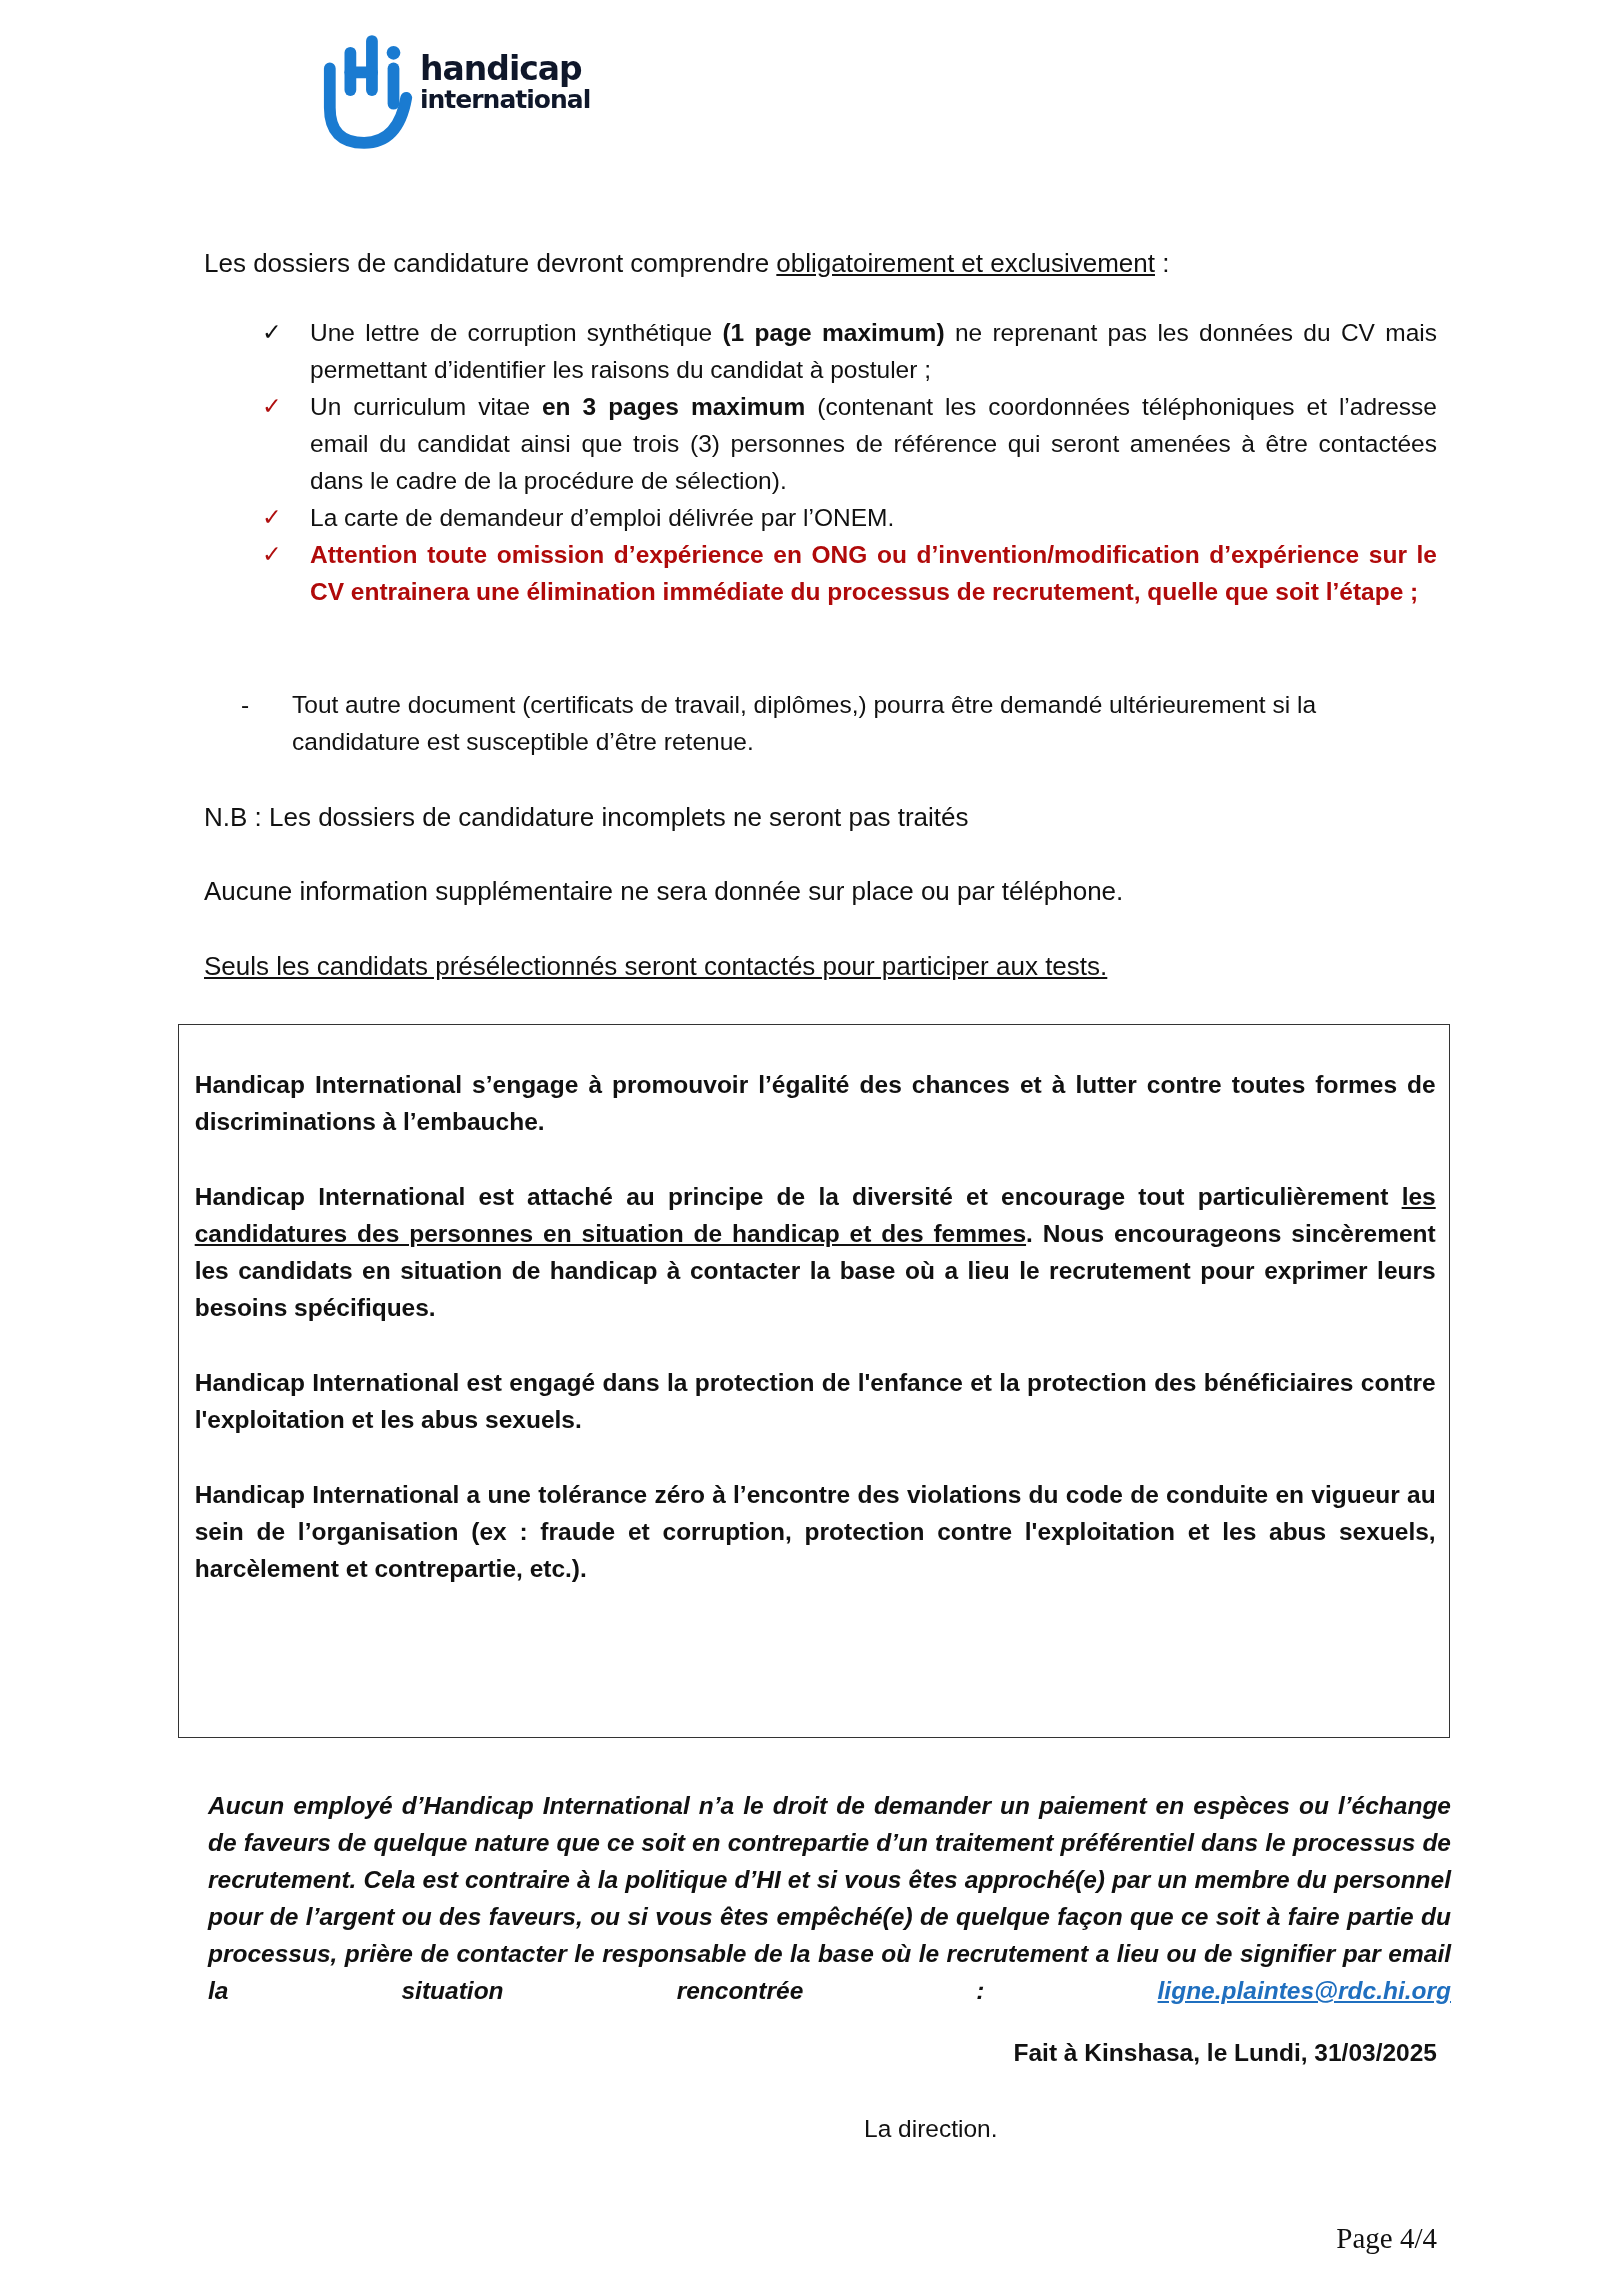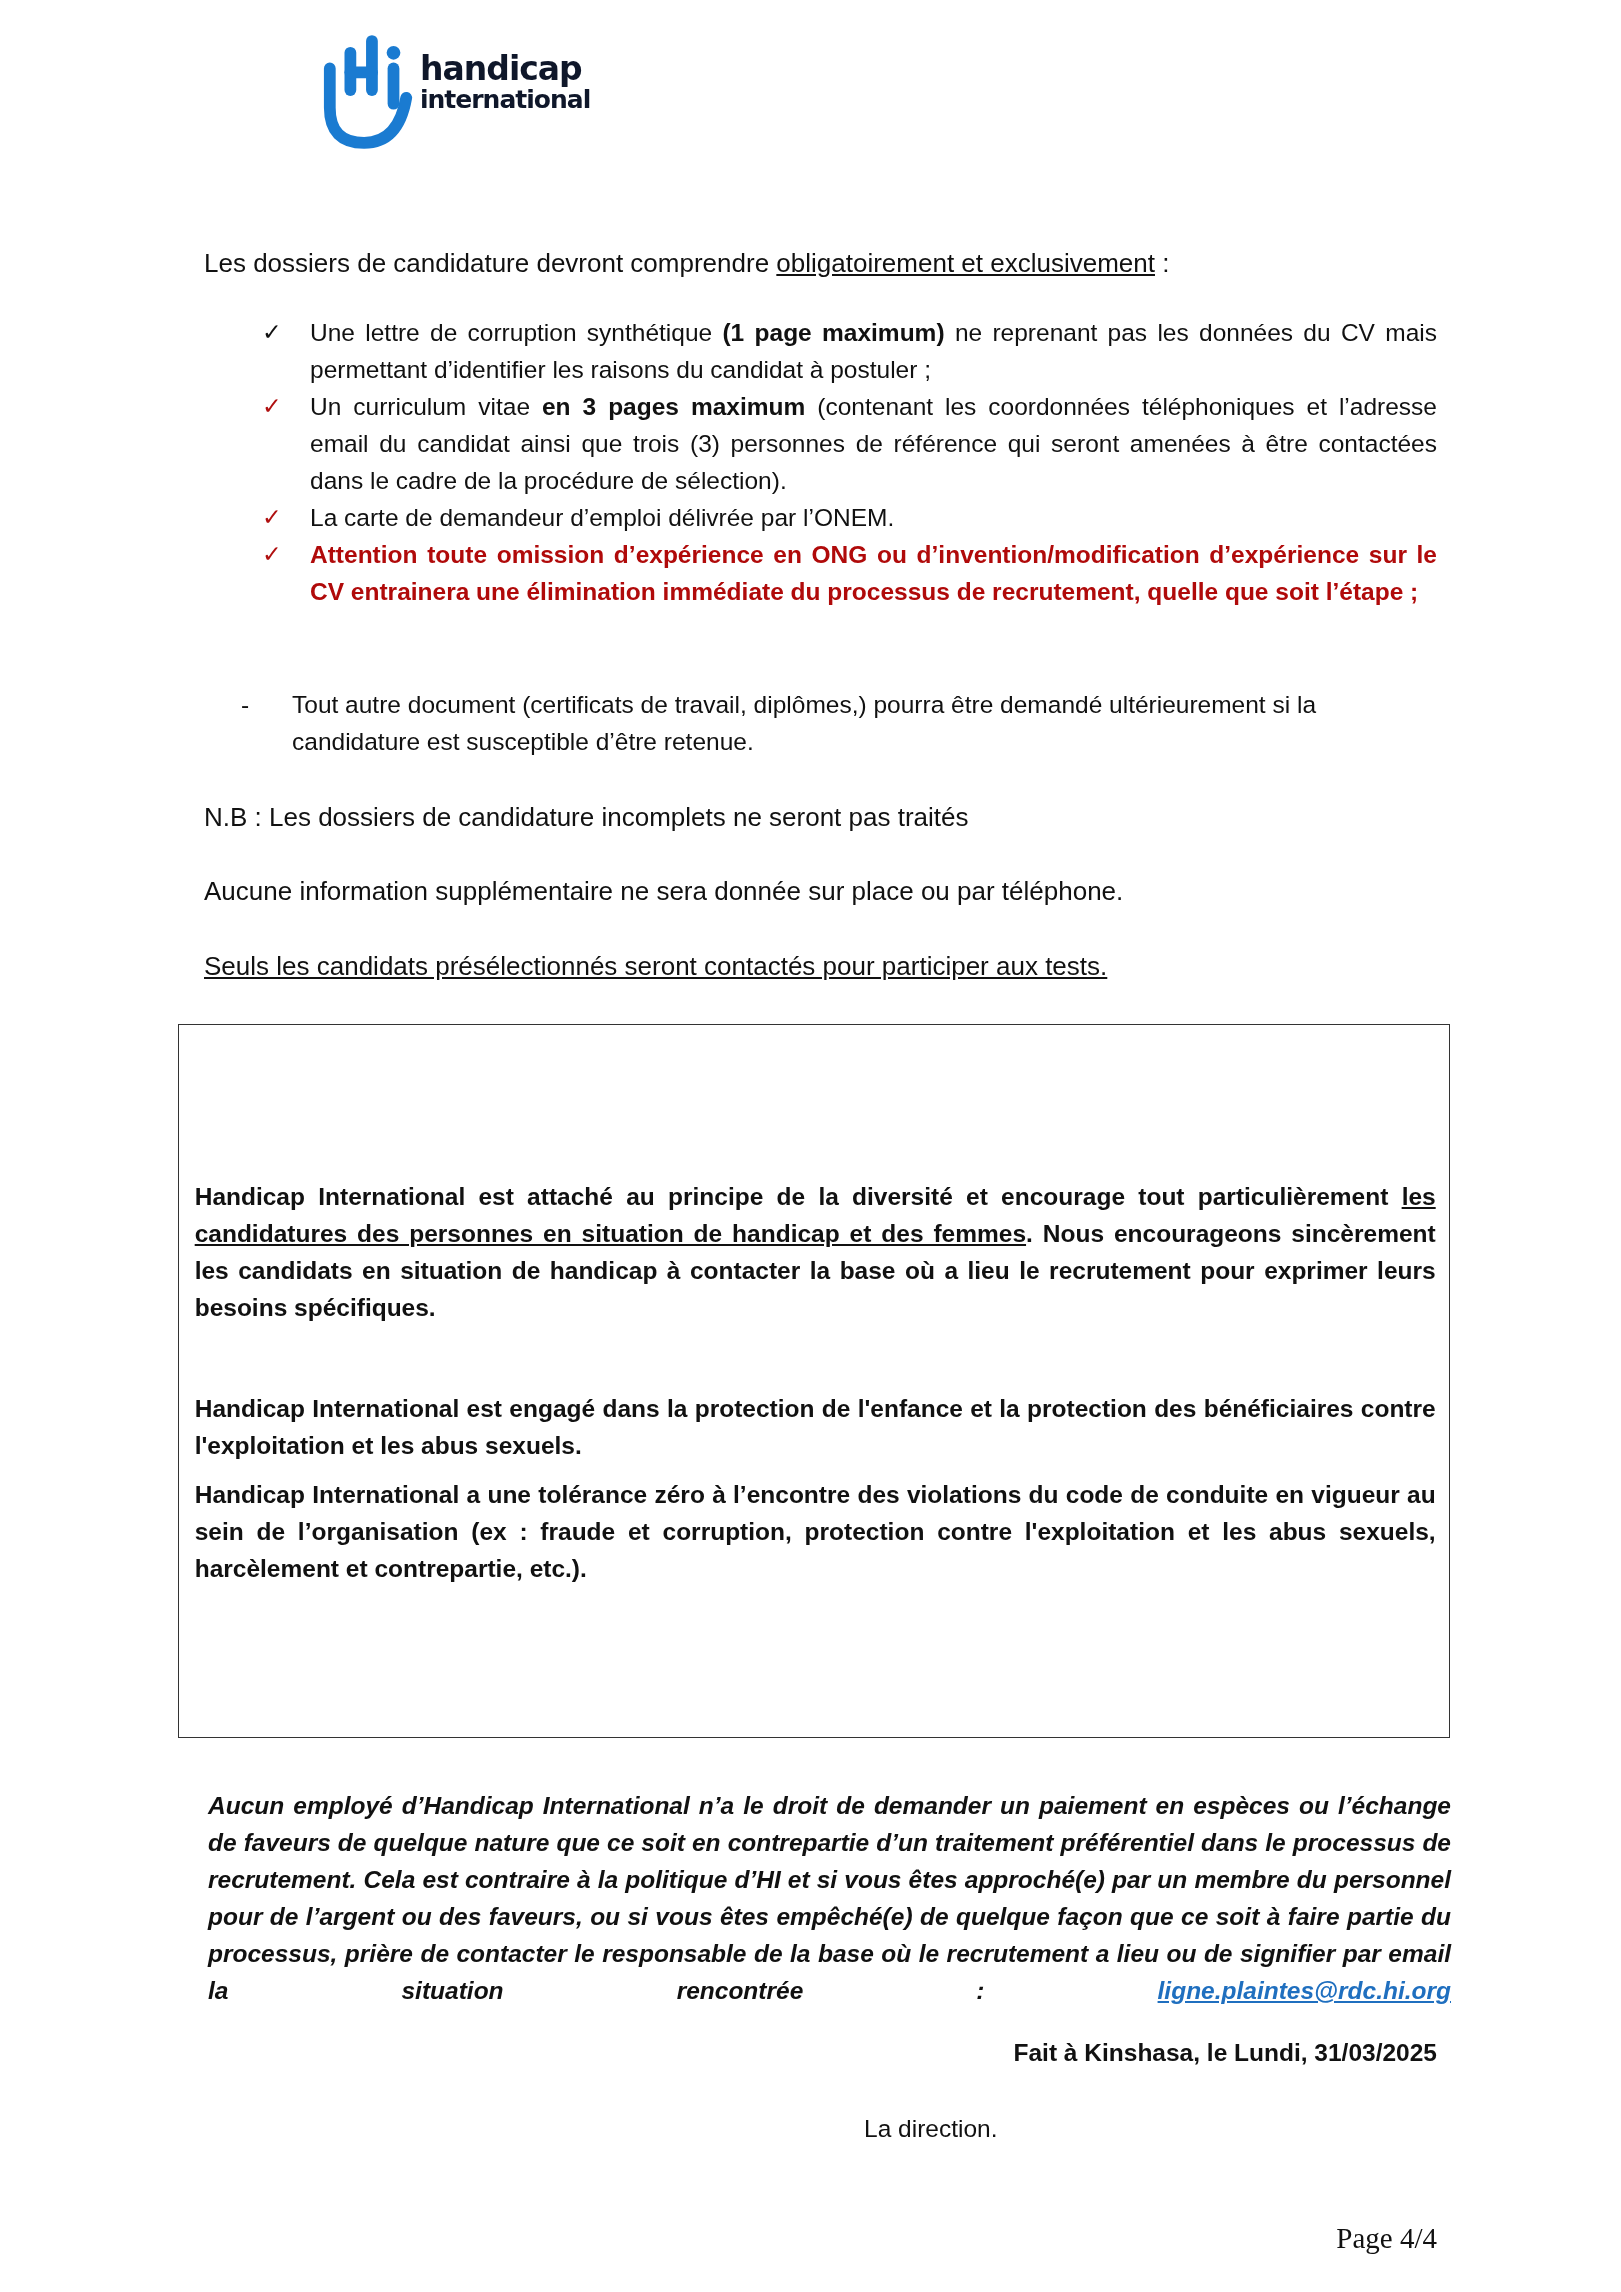--- a/index.html
+++ b/index.html
@@ -82,24 +82,25 @@
 <div class="dash-item">
   <span class="dash">-</span>
   <span>Tout autre document (certificats de travail, diplômes,) pourra être demandé ultérieurement si la candidature est susceptible d’être retenue.</span>
 </div>
 
 <p class="p" style="top:799px;">N.B : Les dossiers de candidature incomplets ne seront pas traités</p>
 <p class="p" style="top:873px;">Aucune information supplémentaire ne sera donnée sur place ou par téléphone.</p>
 <p class="p u" style="top:948px;width:auto;">Seuls les candidats présélectionnés seront contactés pour participer aux tests.</p>
 
 <div class="box">
+  <p class="box-p" style="top:41px;">Handicap International s’engage à promouvoir l’égalité des chances et à lutter contre toutes formes de discriminations à l’embauche.</p>
   <p class="box-p" style="top:153px;">
     <span>Handicap International est attaché au principe de la diversité et encourage tout particulièrement </span><span class="u">les candidatures des personnes en situation de handicap et des femmes</span><span>. Nous encourageons sincèrement les candidats en situation de handicap à contacter la base où a lieu le recrutement pour exprimer leurs besoins spécifiques.</span>
   </p>
-  <p class="box-p" style="top:339px;margin-top:26px;">Handicap International est engagé dans la protection de l'enfance et la protection des bénéficiaires contre l'exploitation et les abus sexuels.</p>
+  <p class="box-p" style="top:339px;">Handicap International est engagé dans la protection de l'enfance et la protection des bénéficiaires contre l'exploitation et les abus sexuels.</p>
   <p class="box-p" style="top:451px;">Handicap International a une tolérance zéro à l’encontre des violations du code de conduite en vigueur au sein de l’organisation (ex : fraude et corruption, protection contre l'exploitation et les abus sexuels, harcèlement et contrepartie, etc.).</p>
 </div>
 
 <p class="italic-block">
   <span>Aucun employé d’Handicap International n’a le droit de demander un paiement en espèces ou l’échange de faveurs de quelque nature que ce soit en contrepartie d’un traitement préférentiel dans le processus de recrutement. Cela est contraire à la politique d’HI et si vous êtes approché(e) par un membre du personnel pour de l’argent ou des faveurs, ou si vous êtes empêché(e) de quelque façon que ce soit à faire partie du processus, prière de contacter le responsable de la base où le recrutement a lieu ou de signifier par email la situation rencontrée : </span><span class="email-link">ligne.plaintes@rdc.hi.org</span>
 </p>
 
 <div class="signature-date">Fait à Kinshasa, le Lundi, 31/03/2025</div>
 <div class="signature-name">La direction.</div>
 

